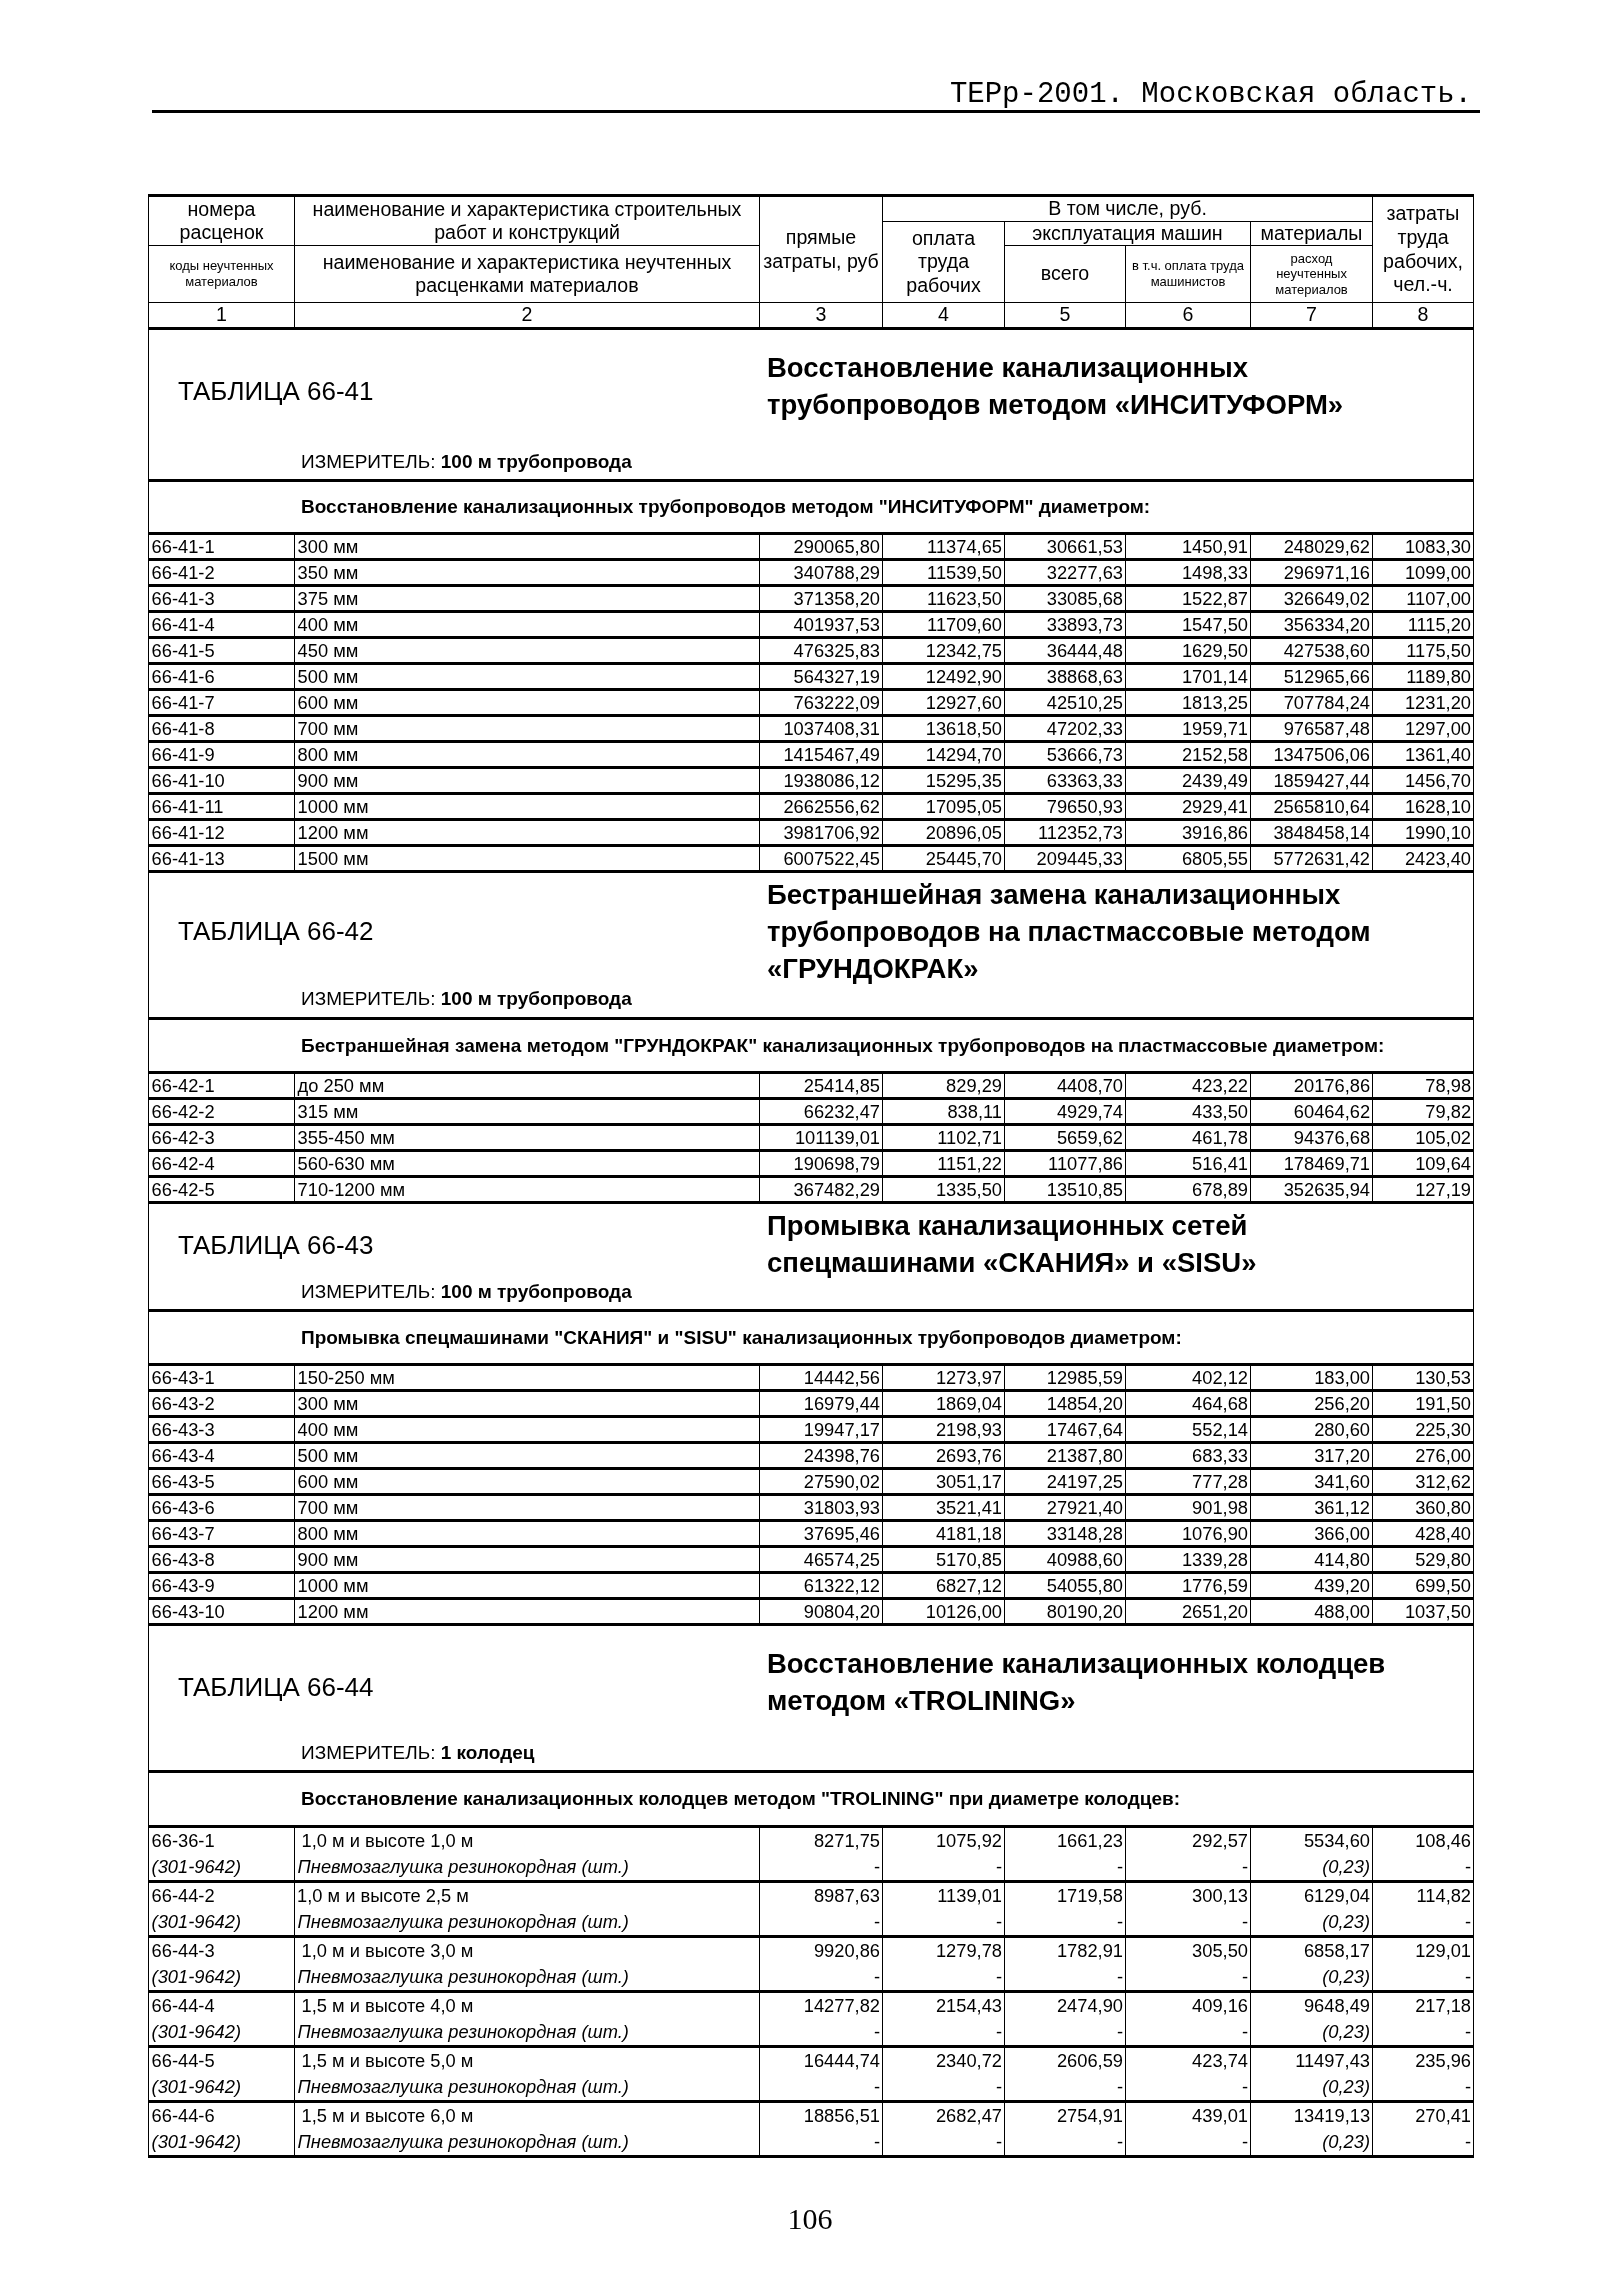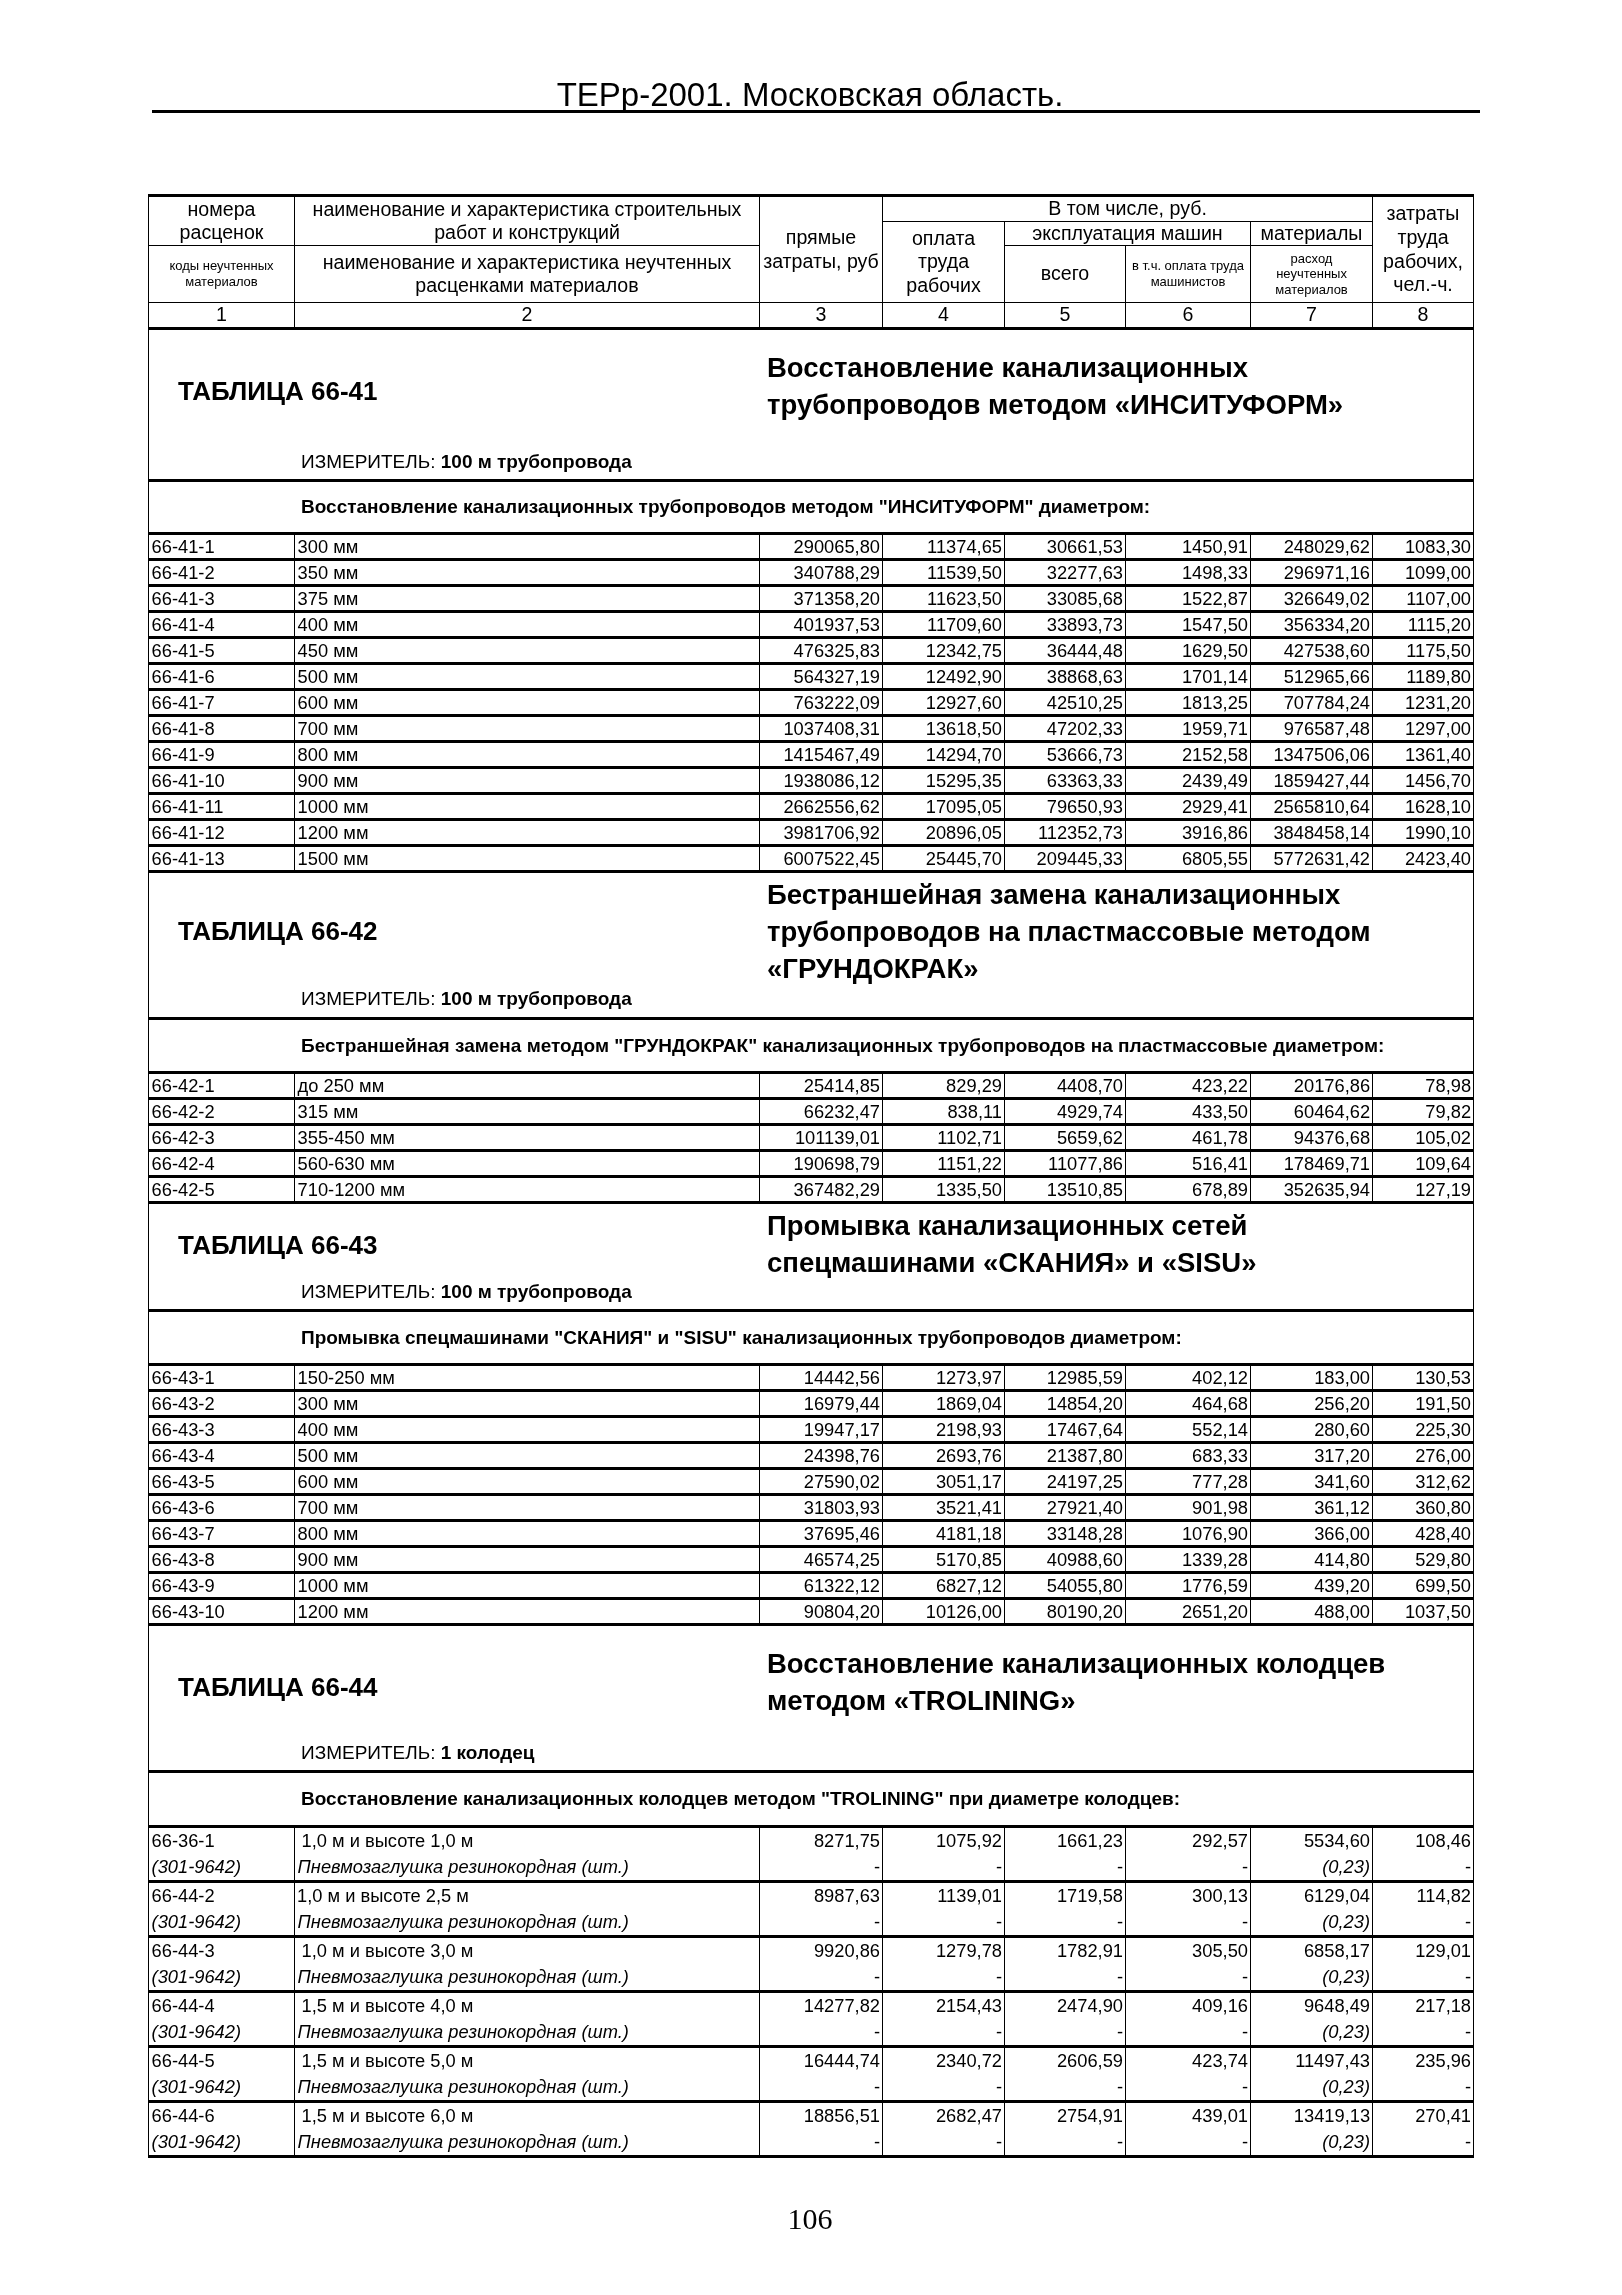--- a/index.html
+++ b/index.html
@@ -1,39 +1,39 @@
 <!DOCTYPE html>
 <html style="font-size:10.5px"><head>
 <meta charset="utf-8">
 <style>
   html, body { margin: 0; padding: 0; background: #ffffff; }
   body { width: 1622px; height: 2295px; position: relative; overflow: hidden; color: #000; }
   .page-title {
-    position: absolute; left: 148px; top: 75px; width: 1324px; text-align: center;
-    font-family: Liberation Sans, sans-serif; font-size: 33px; line-height: 39px;
+    position: absolute; left: 148px; top: 75px; width: 1324px; text-align: right;
+    font-family: Liberation Mono, monospace; font-size: 29px; line-height: 39px;
   }
   .title-rule { position: absolute; left: 152px; top: 110px; width: 1328px; height: 3.3px; background: #000; }
   .page-number {
     position: absolute; left: 148px; top: 2202px; width: 1324px; text-align: center;
     font-family: "Liberation Serif", serif; font-size: 30px;
   }
   table.main {
     position: absolute; left: 148px; top: 194px; width: 1326px;
     border-collapse: collapse; table-layout: fixed;
     font-family: "Liberation Sans", sans-serif; font-size: 19px;
   }
   table.main td { border: 1.3px solid #000; padding: 0 2.6px; vertical-align: middle; overflow: hidden; white-space: nowrap; }
   col.c1 { width: 146px; } col.c2 { width: 465px; } col.c3 { width: 123px; } col.c4 { width: 122px; }
   col.c5 { width: 121px; } col.c6 { width: 125px; } col.c7 { width: 122px; } col.c8 { width: 101px; }
   .hd { text-align: center; font-size: 19.6px; line-height: 23.6px; white-space: normal !important; }
   .hd-small { font-size: 13px; line-height: 15.7px; }
   .thick-top td { border-top-width: 3.3px !important; }
   .num { text-align: right; padding-right: 2px !important; }
   .sec-cell { position: relative; padding: 0 !important; }
-  .sec-label { position: absolute; left: 29px; font-weight: bold; font-size: 26px; }
+  .sec-label { position: absolute; left: 29px; font-weight: normal; font-size: 26px; }
   .sec-desc { position: absolute; left: 618px; font-weight: bold; font-size: 27.5px; line-height: 37px; white-space: normal; width: 687px; }
   .sec-meter { position: absolute; left: 152px; font-size: 19px; }
   .sec-meter b { font-weight: bold; }
   .subhead { padding-left: 152px !important; font-weight: bold; font-size: 19px; line-height: 25px; white-space: normal !important; }
   .data-row td { height: 23px; line-height: 23px; font-size: 18.3px; }
   .ital { font-style: italic; }
 </style>
 </head>
 <body>
 

